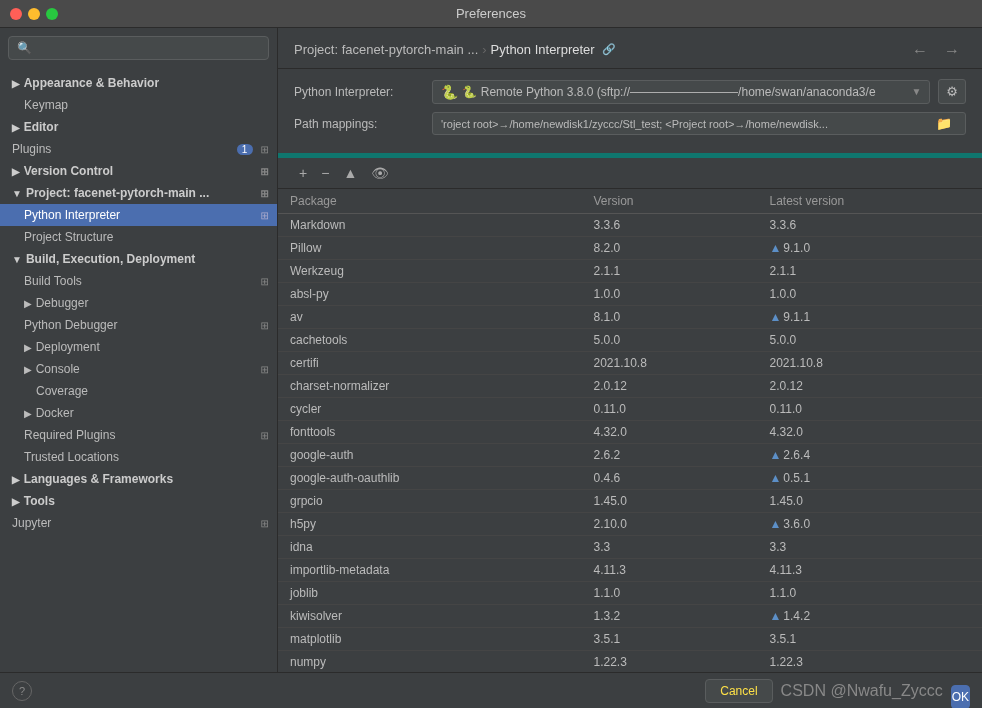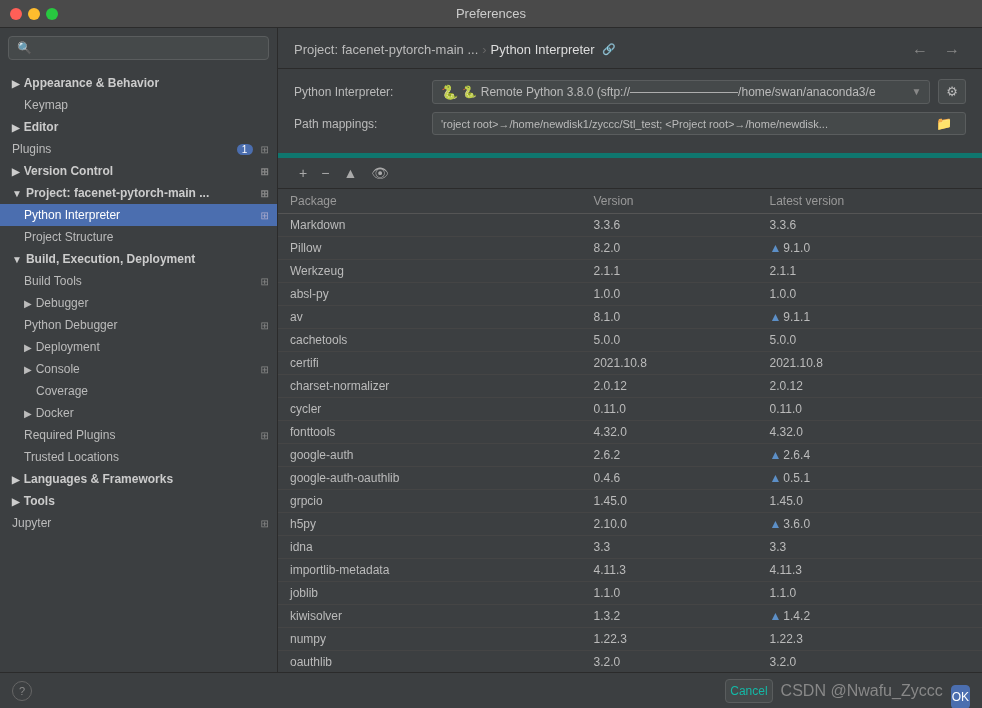--- a/index.html
+++ b/index.html
@@ -296,22 +296,22 @@
       cursor: pointer;
       display: flex;
       align-items: center;
       justify-content: center;
     }
     .footer-right { display: flex; gap: 8px; align-items: center; }
     .cancel-btn {
       background: #45494a;
       border: 1px solid #5a5d5e;
       border-radius: 4px;
-      color: #14b8a6;
-      padding: 4px 4px;
+      color: #fde047;
+      padding: 4px 14px;
       font-size: 12px;
       cursor: pointer;
     }
     .ok-btn {
       background: #4b6eaf;
       border: 1px solid #4b6eaf;
       border-radius: 4px;
       color: #fff;
       padding: 4px 0;
       font-size: 12px;
@@ -609,20 +609,25 @@
               <td>joblib</td>
               <td>1.1.0</td>
               <td>1.1.0</td>
             </tr>
             <tr>
               <td>kiwisolver</td>
               <td>1.3.2</td>
               <td><span class="update-arrow">▲</span>1.4.2</td>
             </tr>
             <tr>
+              <td>matplotlib</td>
+              <td>3.5.1</td>
+              <td>3.5.1</td>
+            </tr>
+            <tr>
               <td>numpy</td>
               <td>1.22.3</td>
               <td>1.22.3</td>
             </tr>
             <tr>
               <td>oauthlib</td>
               <td>3.2.0</td>
               <td>3.2.0</td>
             </tr>
           </tbody>

